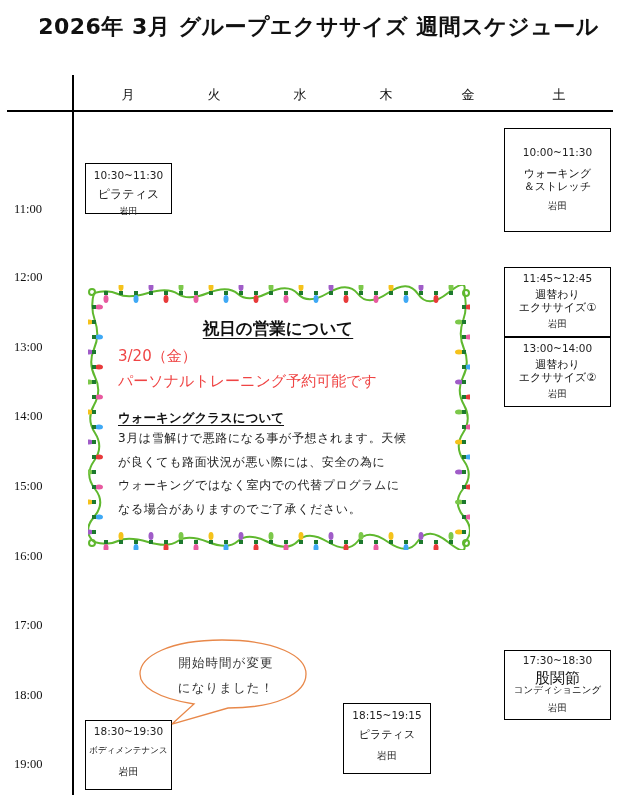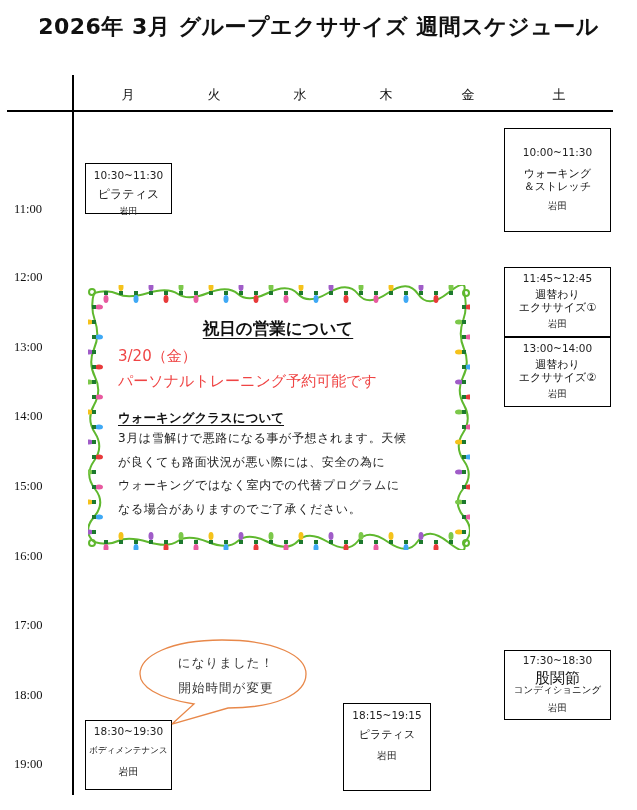--- a/index.html
+++ b/index.html
@@ -75,21 +75,21 @@
   <div class="i" style="margin-top:4px">岩田</div>
 </div>
 
 <div class="abs cls" style="left:504px;top:650px;width:107px;height:70px;">
   <div class="t" style="margin-top:3px">17:30~18:30</div>
   <div class="n" style="margin-top:6px;font-size:15px;line-height:12px">股関節</div>
   <div class="n" style="font-size:9.5px;line-height:12px">コンディショニング</div>
   <div class="i" style="margin-top:6px">岩田</div>
 </div>
 
-<div class="abs cls" style="left:343px;top:703px;width:88px;height:88px;">
+<div class="abs cls" style="left:343px;top:703px;width:88px;height:71px;">
   <div class="t" style="margin-top:5px">18:15~19:15</div>
   <div class="n" style="margin-top:7px">ピラティス</div>
   <div class="i" style="margin-top:8px;font-size:10px">岩田</div>
 </div>
 
 <div class="abs cls" style="left:85px;top:720px;width:87px;height:70px;">
   <div class="t" style="margin-top:4px">18:30~19:30</div>
   <div class="n" style="margin-top:7px;font-size:8.5px">ボディメンテナンス</div>
   <div class="i" style="margin-top:8px;font-size:10px">岩田</div>
 </div>
@@ -279,16 +279,16 @@
     <div class="p2">ウォーキングではなく室内での代替プログラムに</div>
     <div class="p2">なる場合がありますのでご了承ください。</div>
   </div>
 </div>
 
 <div class="abs" style="left:136px;top:636px;width:172px;height:90px;">
   <svg width="172" height="90" viewBox="0 0 172 90" style="position:absolute;left:0;top:0">
     <path d="M86,4 C140,4 170,20 170,38 C170,58 140,72 92,72 L36,88 L58,68 C20,62 4,50 4,38 C4,20 34,4 86,4 Z" fill="#fff" stroke="#e8884a" stroke-width="1.3"></path>
   </svg>
   <div class="bubble-text" style="position:absolute;left:20px;top:14px;width:140px;">
+    <div>開始時間が変更</div>
     <div>になりました！</div>
-    <div>開始時間が変更</div>
   </div>
 </div>
 
 </body></html>

